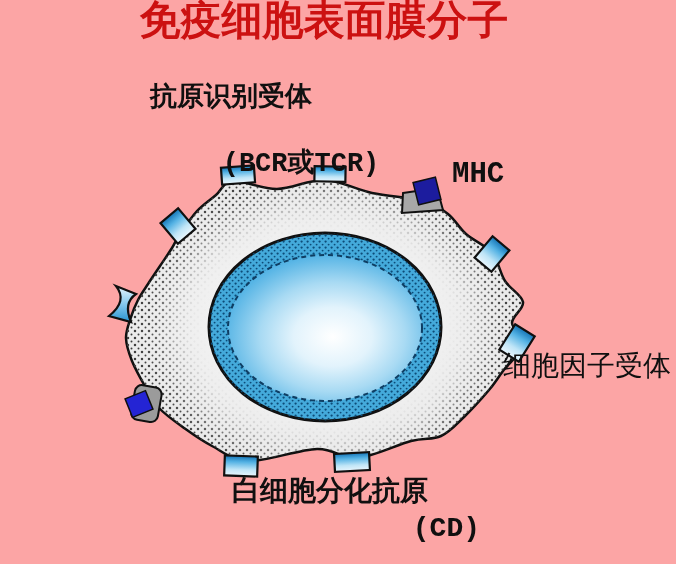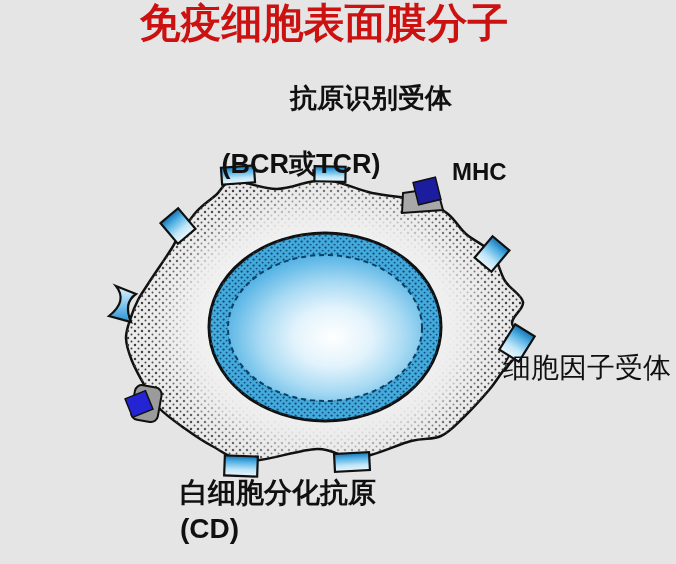--- a/index.html
+++ b/index.html
@@ -1,28 +1,28 @@
 <!DOCTYPE html>
 <html><head>
 <meta charset="utf-8">
 <style>
   html,body{margin:0;padding:0;background:#fff;}
-  #stage{position:relative;width:676px;height:564px;background:#e5e5e5;overflow:hidden;
-         font-family:Liberation Sans, sans-serif;}
+  #stage{position:relative;width:676px;height:564px;background:#fca5a5;overflow:hidden;
+         font-family:Liberation Mono, monospace;}
   #cell-svg{position:absolute;left:0;top:0;}
   .lbl{position:absolute;color:#101010;font-weight:bold;white-space:nowrap;line-height:1.12;}
   #title{left:0;top:1px;width:648px;text-align:center;font-size:41px;color:#cc1111;}
-  #antigen1{left:150px;top:83px;width:302px;text-align:right;font-size:27px;}
+  #antigen1{left:150px;top:83px;width:302px;text-align:left;font-size:27px;}
   #antigen2{left:150px;top:119px;width:302px;text-align:center;font-size:27px;margin-top:30px;}
-  #mhc{left:452px;top:159px;font-size:24px;}
+  #mhc{left:452px;top:159px;font-size:29px;}
   #complement{left:21px;top:192px;font-size:28px;}
   #cytokine{left:503px;top:352px;font-size:28px;font-weight:normal;}
   #igfc{left:0;top:410px;font-size:29px;}
-  #cd1{left:180px;top:477px;width:300px;font-size:28px;}
-  #cd2{left:180px;top:513px;width:300px;text-align:left;font-size:28px;}
+  #cd1{left:180px;top:477px;width:300px;text-align:center;font-size:28px;}
+  #cd2{left:180px;top:513px;width:300px;text-align:right;font-size:28px;}
 </style>
 </head>
 <body>
 
 <div id="stage">
 
   <svg id="cell-svg" width="676" height="564" viewBox="0 0 676 564">
     <defs>
       <pattern id="dots" width="7" height="7" patternUnits="userSpaceOnUse">
         <circle cx="2" cy="2" r="1.25" fill="#3c3c3c"></circle>

